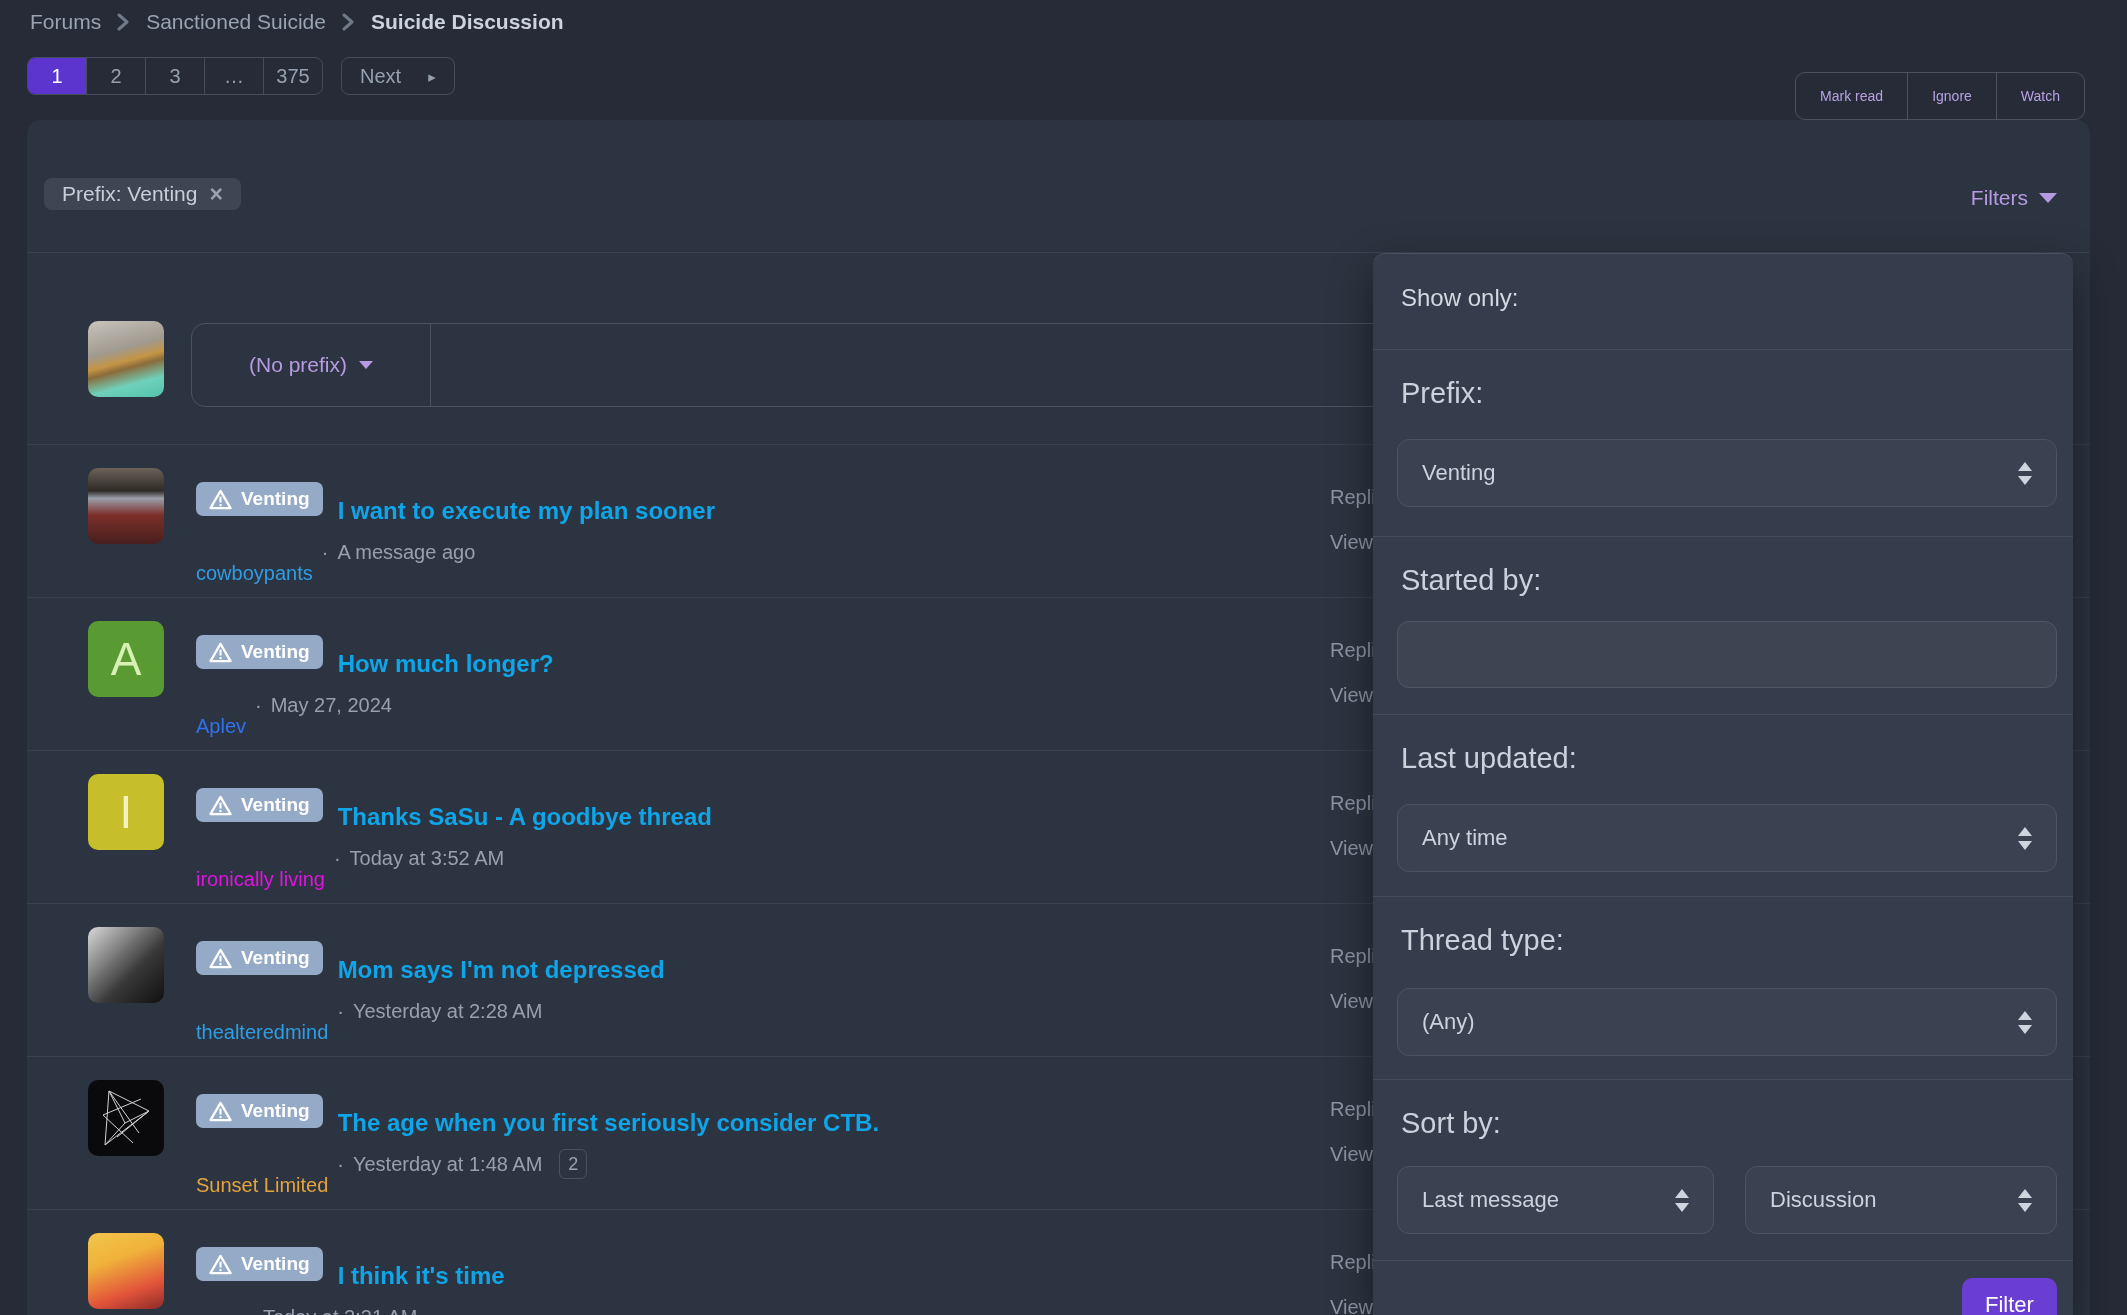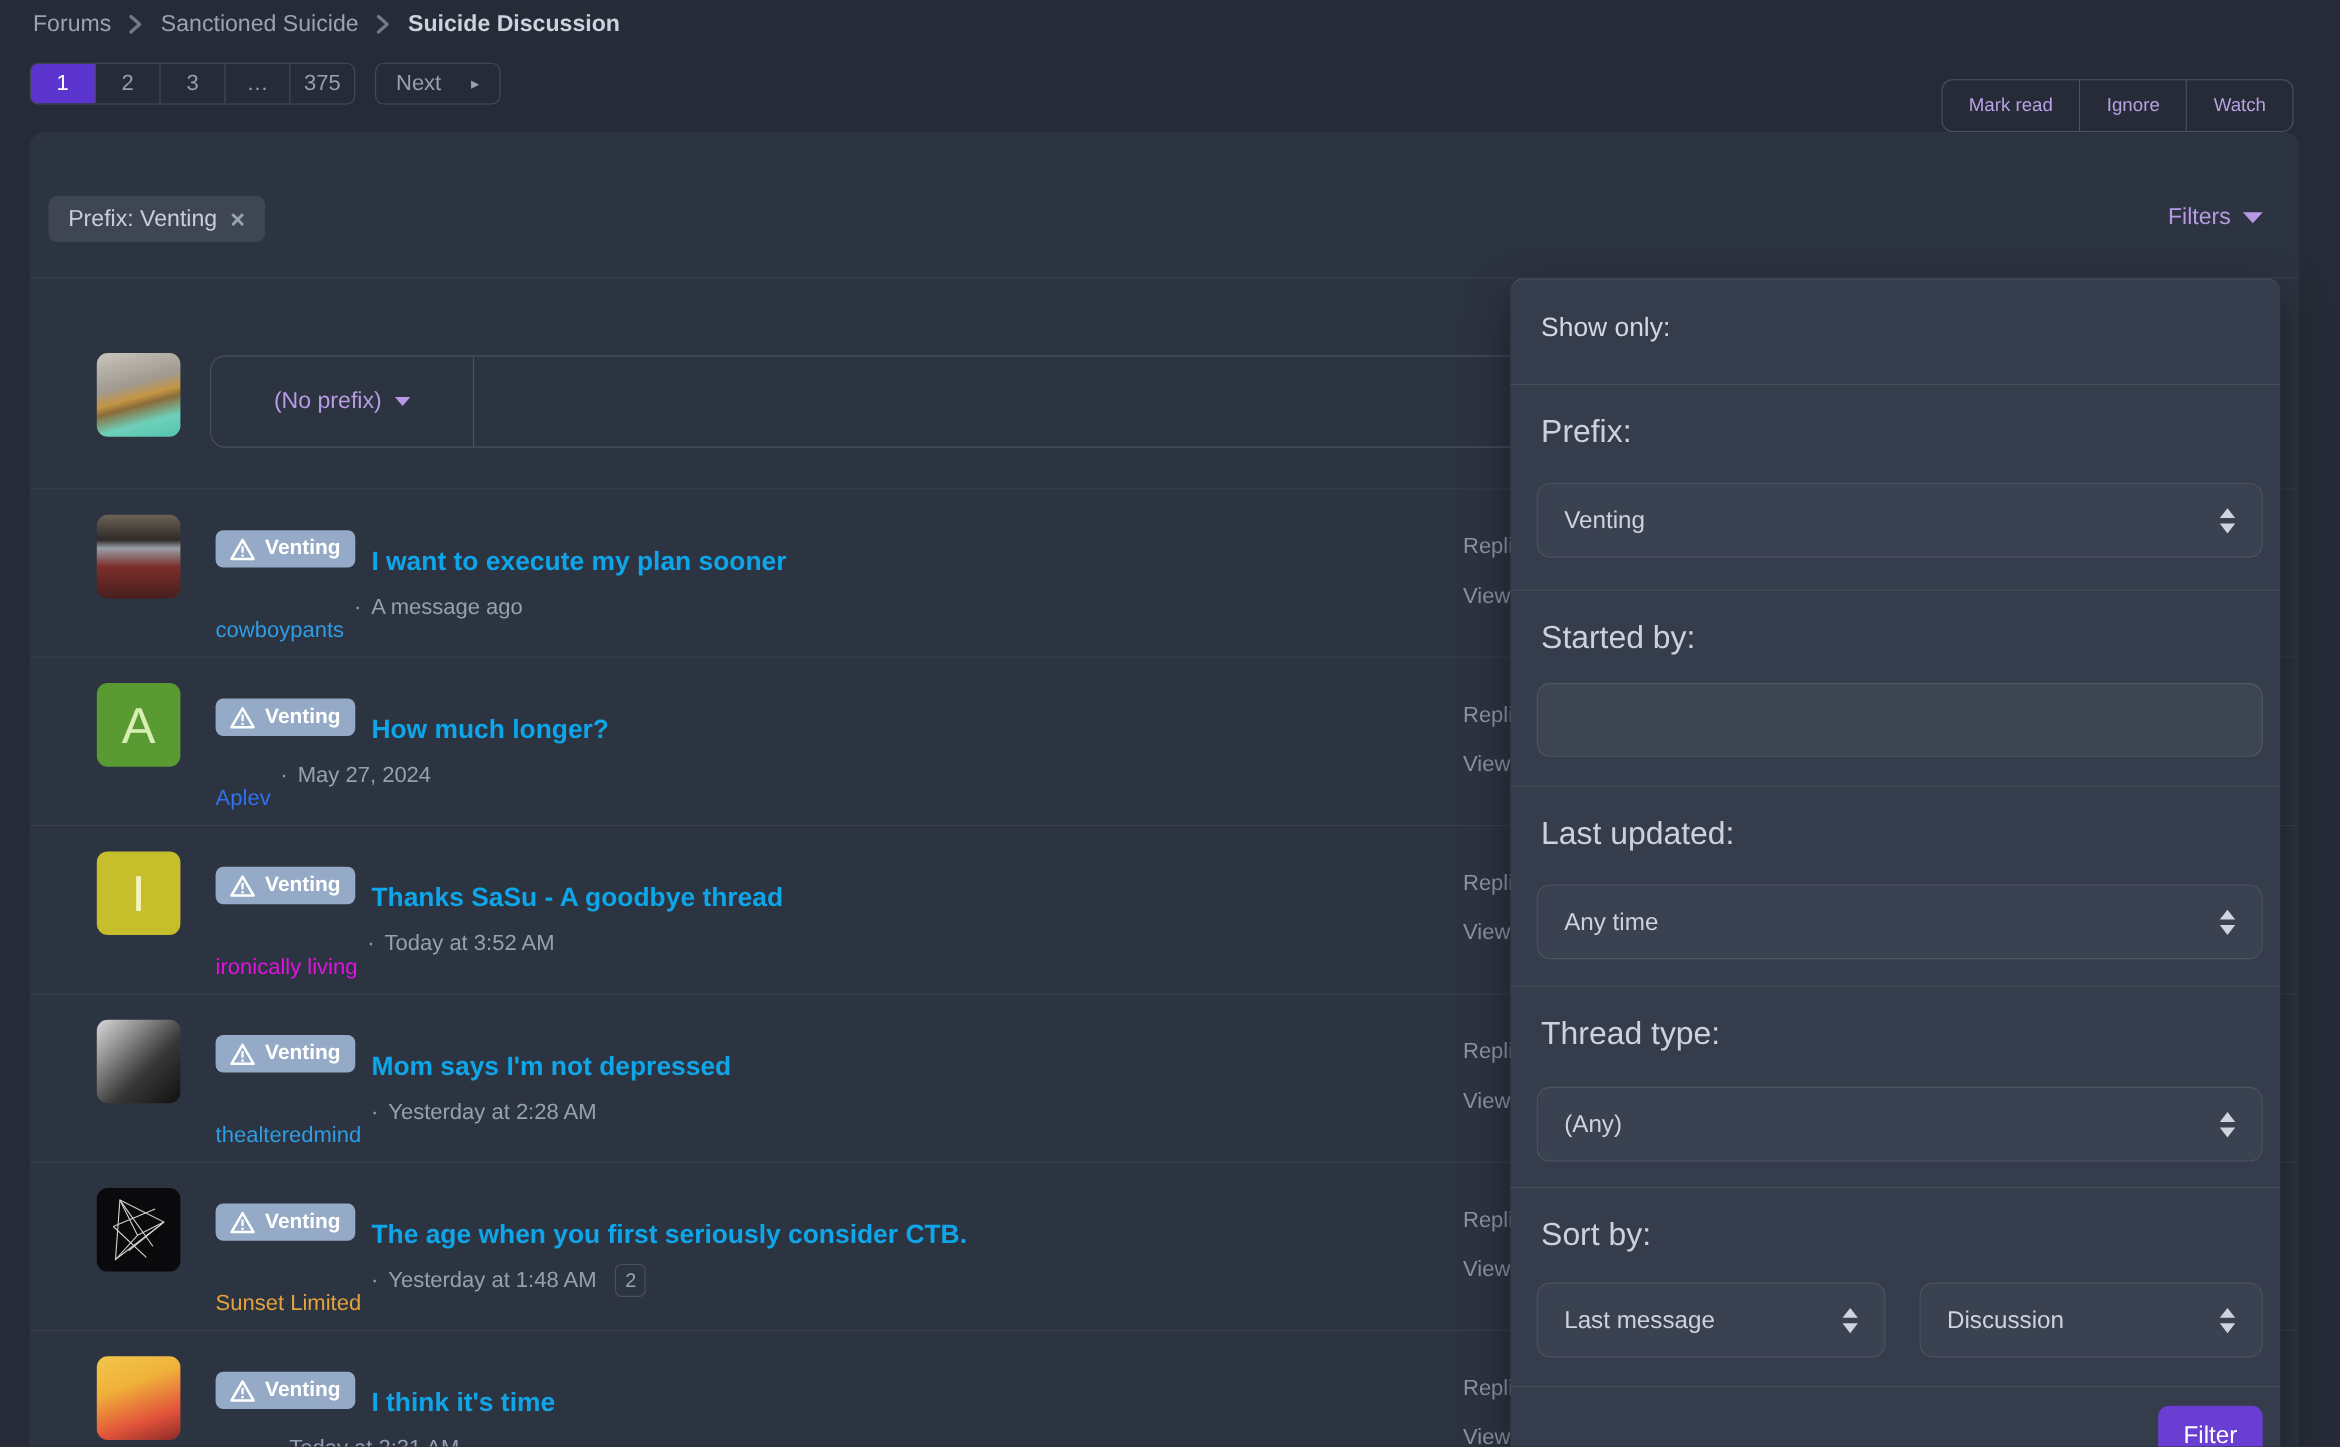--- a/index.html
+++ b/index.html
@@ -16,26 +16,26 @@
   .crumb-sep{display:flex;align-items:center;}
   
   .pagenav{position:absolute;left:27px;top:57px;display:flex;align-items:stretch;height:38px;}
   .pagegroup{display:flex;border:1px solid #454c5a;border-radius:8px;overflow:hidden;}
   .pagecell{min-width:38px;padding:0 10px;display:flex;align-items:center;justify-content:center;font-size:20px;color:#97a0b0;border-right:1px solid #454c5a;background:transparent;cursor:pointer;}
   .pagecell:last-child{border-right:none;}
   .pagecell.active{background:#5c35cf;color:#ffffff;}
   .nextbtn{margin-left:18px;display:flex;align-items:center;gap:27px;padding:0 18px;border:1px solid #454c5a;border-radius:8px;font-size:20px;color:#97a0b0;cursor:pointer;}
   .next-arrow{font-size:15px;line-height:1;color:#97a0b0;}
   .actiongroup{position:absolute;right:42px;top:72px;display:flex;border:1px solid #4a5160;border-radius:10px;overflow:hidden;height:46px;}
-  .actionbtn{display:flex;align-items:center;padding:0 24px;font-size:17px;color:#b9a1e4;border-right:1px solid #4a5160;cursor:pointer;}
+  .actionbtn{display:flex;align-items:center;padding:0 24px;font-size:14px;color:#b9a1e4;border-right:1px solid #4a5160;cursor:pointer;}
   .actionbtn:last-child{border-right:none;}
   
   .card{position:absolute;left:27px;top:120px;width:2063px;height:1200px;background:#2d3441;border-radius:14px 14px 0 0;}
   .filterbar{position:relative;height:132px;border-bottom:1px solid #3b4250;}
-  .chip{position:absolute;left:17px;top:58px;display:flex;align-items:center;gap:12px;background:#3e4553;border-radius:8px;padding:0 18px;height:42px;font-size:21px;color:#c9cfd9;cursor:pointer;}
+  .chip{position:absolute;left:17px;top:58px;display:flex;align-items:center;gap:12px;background:#3e4553;border-radius:8px;padding:0 18px;height:32px;font-size:21px;color:#c9cfd9;cursor:pointer;}
   .chip-x{color:#9aa2b0;font-weight:bold;font-size:23px;}
   .filters-toggle{position:absolute;right:33px;top:66px;display:flex;align-items:center;gap:11px;font-size:21px;color:#b79ae2;cursor:pointer;}
   .caret-down{width:0;height:0;border-left:9px solid transparent;border-right:9px solid transparent;border-top:10px solid #b79ae2;}
   
   .composer{position:relative;height:191px;}
   .avatar{position:absolute;left:61px;width:76px;height:76px;border-radius:10px;overflow:hidden;display:flex;align-items:center;justify-content:center;cursor:pointer;}
   .composer .avatar{top:68px;}
   .composer-ctrl{position:absolute;left:164px;top:70px;width:1650px;height:82px;border:1px solid #4a5264;border-radius:14px;display:flex;overflow:hidden;}
   .prefix-seg{width:238px;display:flex;align-items:center;justify-content:center;gap:12px;font-size:21px;color:#b79ae2;border-right:1px solid #4a5264;cursor:pointer;}
   .prefix-seg .caret-down{border-left-width:7px;border-right-width:7px;border-top-width:8px;}

